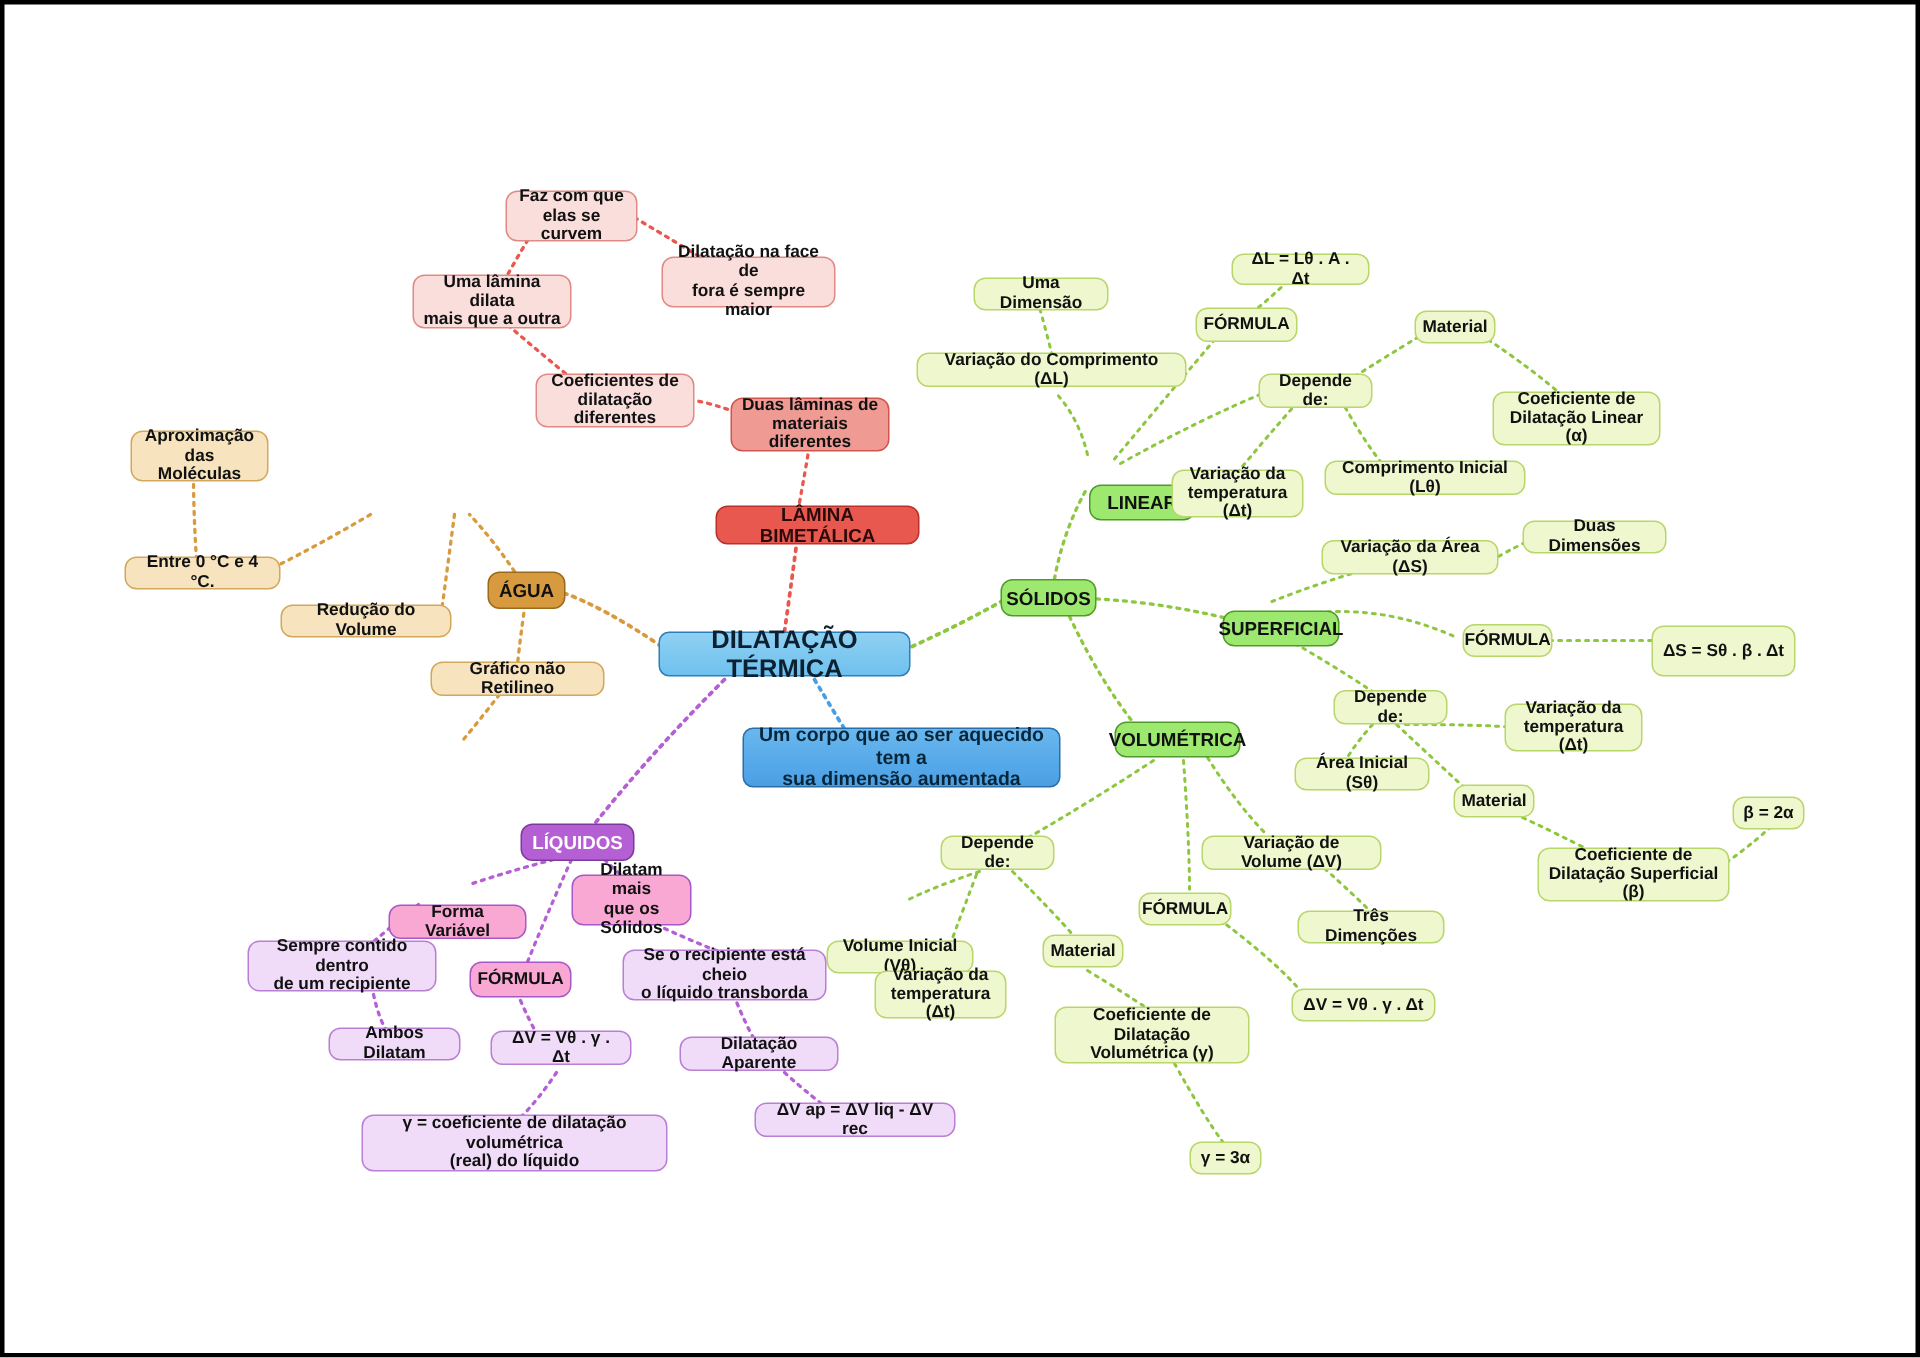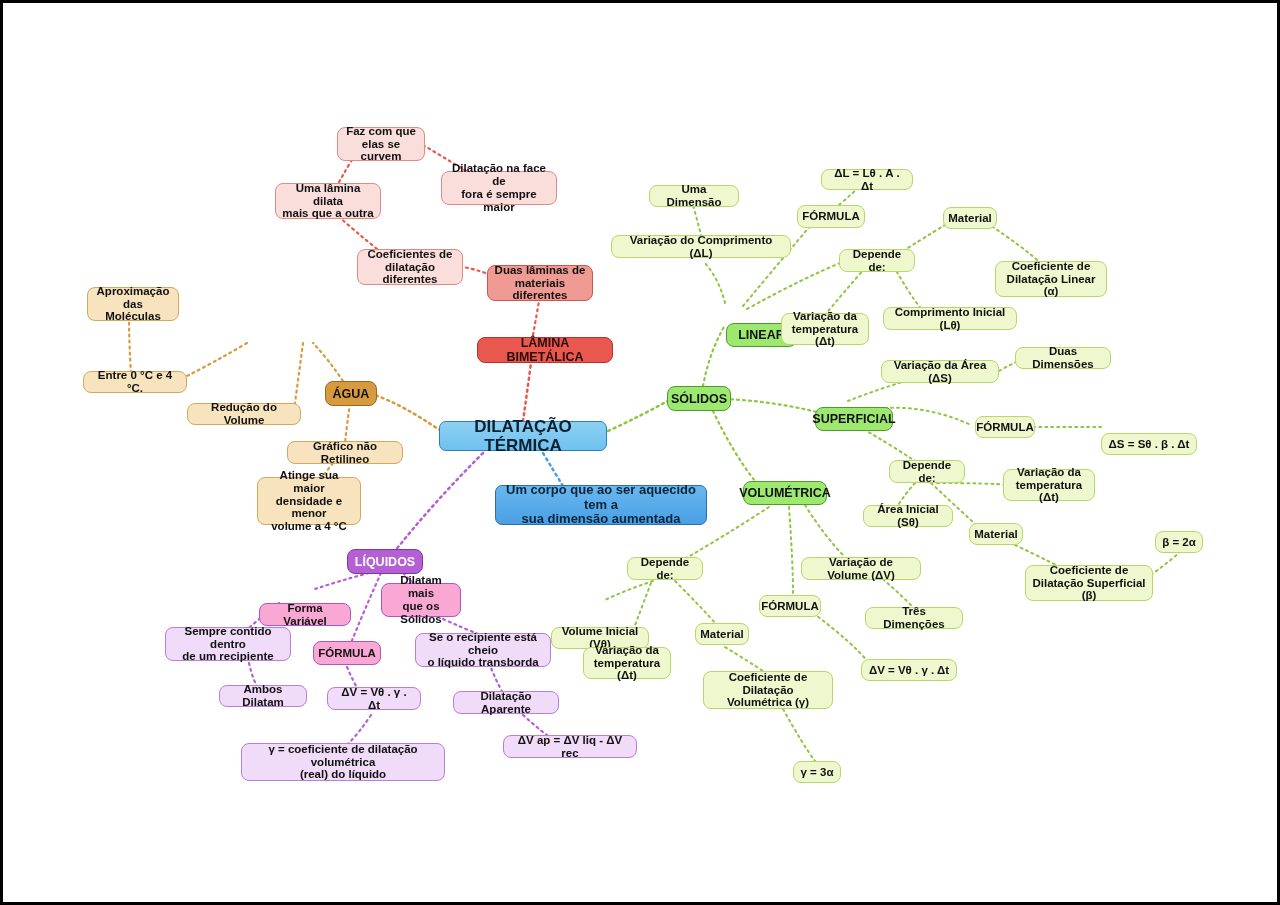--- a/index.html
+++ b/index.html
@@ -124,21 +124,21 @@
 temperatura (Δt)</div>
   <div class="node g-leaf" style="left:880px;top:304px;width:134px;height:23px;">Comprimento Inicial (Lθ)</div>
   <div class="node g-leaf" style="left:940px;top:204px;width:54px;height:22px;">Material</div>
   <div class="node g-leaf" style="left:992px;top:258px;width:112px;height:36px;">Coeficiente de
 Dilatação Linear (α)</div>
 
   <div class="node g-main" style="left:812px;top:404px;width:78px;height:24px;">SUPERFICIAL</div>
   <div class="node g-leaf" style="left:878px;top:357px;width:118px;height:23px;">Variação da Área (ΔS)</div>
   <div class="node g-leaf" style="left:1012px;top:344px;width:96px;height:22px;">Duas Dimensões</div>
   <div class="node g-leaf" style="left:972px;top:413px;width:60px;height:22px;">FÓRMULA</div>
-  <div class="node g-leaf" style="left:1098px;top:430px;width:96px;height:22px;">ΔS = Sθ . β . Δt</div>
+  <div class="node g-leaf" style="left:1098px;top:414px;width:96px;height:34px;">ΔS = Sθ . β . Δt</div>
   <div class="node g-leaf" style="left:886px;top:457px;width:76px;height:23px;">Depende de:</div>
   <div class="node g-leaf" style="left:1000px;top:466px;width:92px;height:32px;">Variação da
 temperatura (Δt)</div>
   <div class="node g-leaf" style="left:860px;top:502px;width:90px;height:22px;">Área Inicial (Sθ)</div>
   <div class="node g-leaf" style="left:966px;top:520px;width:54px;height:22px;">Material</div>
   <div class="node g-leaf" style="left:1022px;top:562px;width:128px;height:36px;">Coeficiente de
 Dilatação Superficial (β)</div>
   <div class="node g-leaf" style="left:1152px;top:528px;width:48px;height:22px;">β = 2α</div>
 
   <div class="node g-main" style="left:740px;top:478px;width:84px;height:24px;">VOLUMÉTRICA</div>
@@ -166,23 +166,20 @@
 elas se curvem</div>
   <div class="node r-leaf" style="left:438px;top:168px;width:116px;height:34px;">Dilatação na face de
 fora é sempre maior</div>
 
   <div class="node o-main" style="left:322px;top:378px;width:52px;height:25px;">ÁGUA</div>
   <div class="node o-leaf" style="left:184px;top:400px;width:114px;height:22px;">Redução do Volume</div>
   <div class="node o-leaf" style="left:80px;top:368px;width:104px;height:22px;">Entre 0 °C e 4 °C.</div>
   <div class="node o-leaf" style="left:84px;top:284px;width:92px;height:34px;">Aproximação
 das Moléculas</div>
   <div class="node o-leaf" style="left:284px;top:438px;width:116px;height:23px;">Gráfico não Retilineo</div>
-  <div class="node o-leaf" style="left:254px;top:474px;width:104px;height:48px;">Atinge sua maior
-densidade e menor
-volume a 4 °C</div>
 
   <div class="node p-main" style="left:344px;top:546px;width:76px;height:25px;">LÍQUIDOS</div>
   <div class="node p-mid" style="left:256px;top:584px;width:92px;height:23px;margin-top:16px;">Forma Variável</div>
   <div class="node p-leaf" style="left:162px;top:624px;width:126px;height:34px;">Sempre contido dentro
 de um recipiente</div>
   <div class="node p-leaf" style="left:216px;top:682px;width:88px;height:22px;">Ambos Dilatam</div>
   <div class="node p-mid" style="left:310px;top:638px;width:68px;height:24px;">FÓRMULA</div>
   <div class="node p-leaf" style="left:324px;top:684px;width:94px;height:23px;">ΔV = Vθ . γ . Δt</div>
   <div class="node p-leaf" style="left:238px;top:740px;width:204px;height:38px;">γ = coeficiente de dilatação volumétrica
 (real) do líquido</div>

